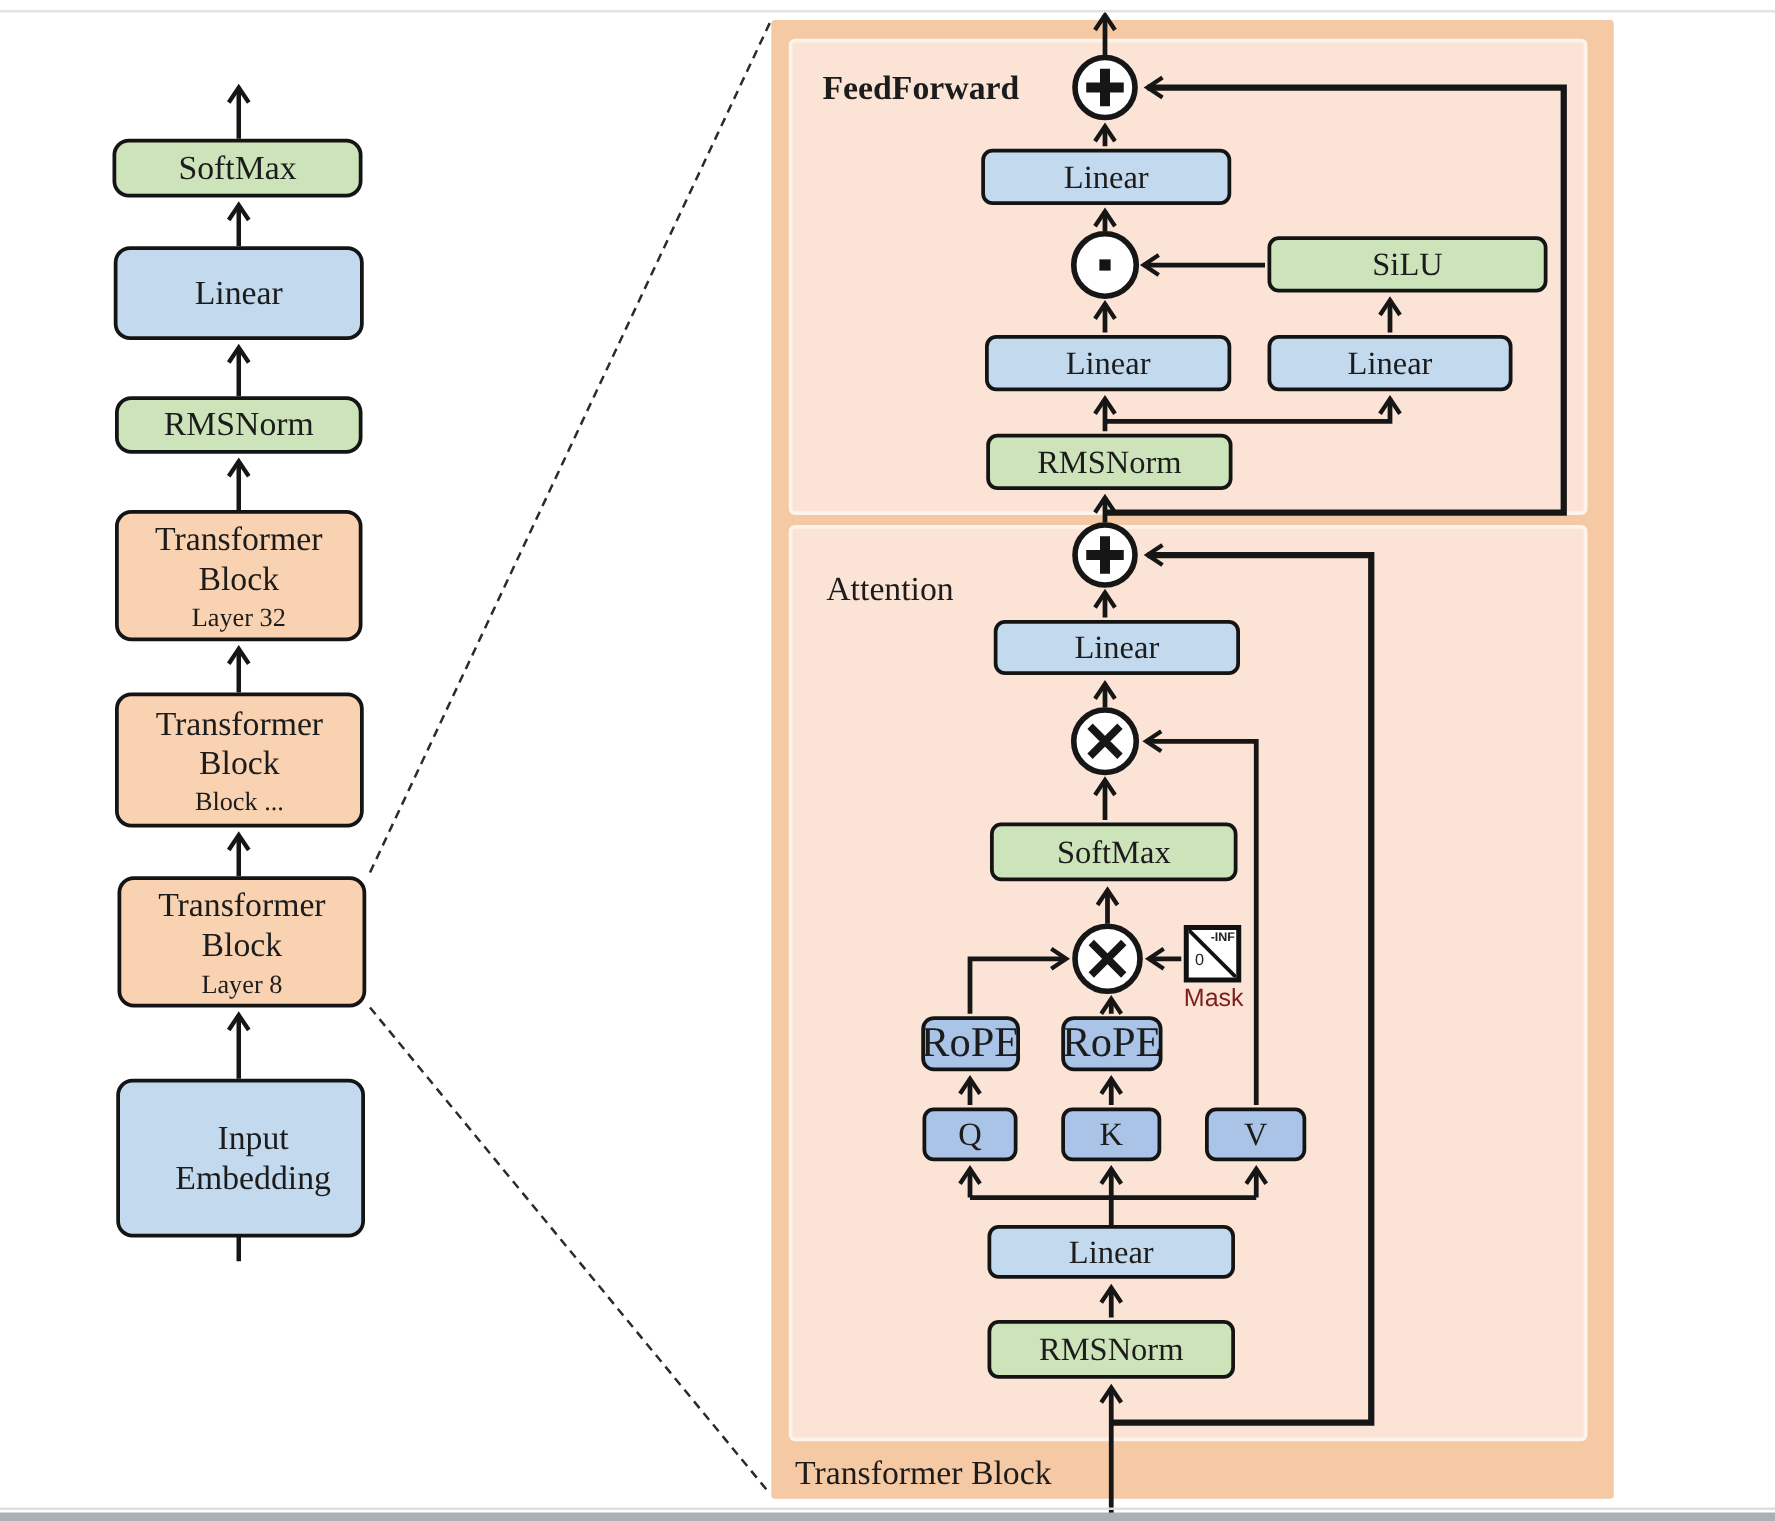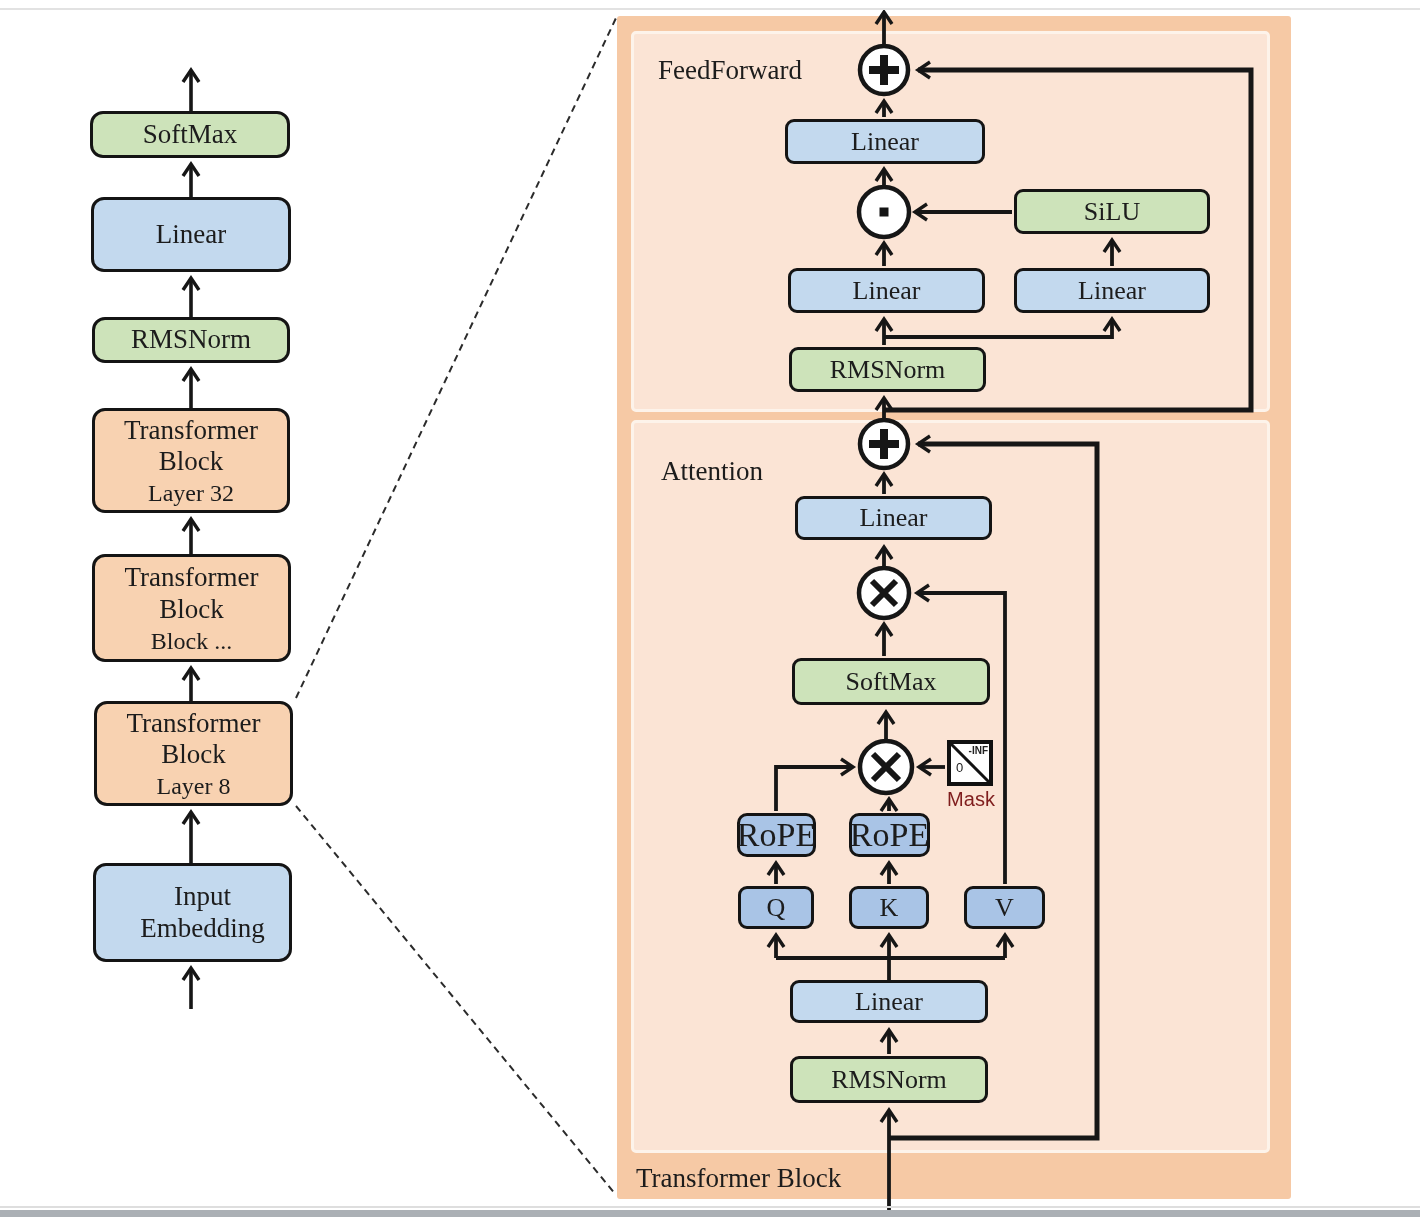--- a/index.html
+++ b/index.html
@@ -12,21 +12,21 @@
     font-family:"Liberation Serif","DejaVu Serif",serif;color:#1c1c1c;overflow:hidden;
   }
   .panel-outer{position:absolute;background:var(--panel-outer);border-radius:3px;}
   .panel-inner{position:absolute;background:var(--panel-inner);border:3px solid #fdf3ea;border-radius:5px;box-sizing:border-box;}
   .node{
     position:absolute;border:3px solid #141414;border-radius:13px;
     display:flex;flex-direction:column;align-items:center;justify-content:center;
     text-align:center;box-sizing:border-box;z-index:3;
   }
   .node .nlabel{font-size:27px;line-height:1.18;max-width:168px;}
-  .node .nsub{font-size:24px;line-height:1.05;margin-top:3px;}
+  .node .nsub{font-size:21px;line-height:1.05;margin-top:3px;}
   .pbox{
     position:absolute;border:3px solid #141414;border-radius:9px;
     display:flex;align-items:center;justify-content:center;
     font-size:26px;box-sizing:border-box;z-index:3;
   }
   .pbox.small{font-size:34px;border-radius:10px;}
   .green{background:var(--green)} .blue{background:var(--blue)}
   .orange{background:var(--orange)} .qkv{background:var(--qkv-blue)}
   .plabel{position:absolute;font-size:27px;z-index:3;}
   svg.wires{position:absolute;left:0;top:0;z-index:2;}
@@ -148,30 +148,30 @@
   <span class="nsub">Layer 32</span>
 </div>
 <div class="node orange" style="left:92px;top:554px;width:199px;height:108px;">
   <span class="nlabel">Transformer Block</span>
   <span class="nsub">Block ...</span>
 </div>
 <div class="node orange" style="left:94px;top:701px;width:199px;height:105px;">
   <span class="nlabel">Transformer Block</span>
   <span class="nsub">Layer 8</span>
 </div>
-<div class="node blue" style="left:93px;top:863px;width:199px;height:99px;padding-left:20px;">
+<div class="node blue" style="left:93px;top:863px;width:199px;height:127px;padding-left:20px;">
   <span class="nlabel">Input Embedding</span>
 </div>
 
-<div class="plabel" style="left:658px;top:55px;">FeedForward</div>
+<div class="plabel" style="left:658px;top:55px;font-weight:bold;">FeedForward</div>
 <div class="plabel" style="left:661px;top:456px;font-family:Liberation Serif, serif;">Attention</div>
 <div class="plabel" style="left:636px;top:1163px;">Transformer Block</div>
 
 <div class="pbox blue" style="left:785px;top:119px;width:200px;height:45px;">Linear</div>
-<div class="pbox green" style="left:1014px;top:189px;width:196px;height:45px;">SiLU</div>
+<div class="pbox green" style="left:1014px;top:189px;width:224px;height:45px;">SiLU</div>
 <div class="pbox blue" style="left:788px;top:268px;width:197px;height:45px;">Linear</div>
 <div class="pbox blue" style="left:1014px;top:268px;width:196px;height:45px;">Linear</div>
 <div class="pbox green" style="left:789px;top:347px;width:197px;height:45px;">RMSNorm</div>
 
 <div class="pbox blue" style="left:795px;top:496px;width:197px;height:44px;">Linear</div>
 <div class="pbox green" style="left:792px;top:658px;width:198px;height:47px;">SoftMax</div>
 <div class="pbox qkv small" style="left:737px;top:813px;width:79px;height:44px;">RoPE</div>
 <div class="pbox qkv small" style="left:849px;top:813px;width:81px;height:44px;">RoPE</div>
 <div class="pbox qkv" style="left:738px;top:886px;width:76px;height:43px;">Q</div>
 <div class="pbox qkv" style="left:849px;top:886px;width:80px;height:43px;">K</div>

